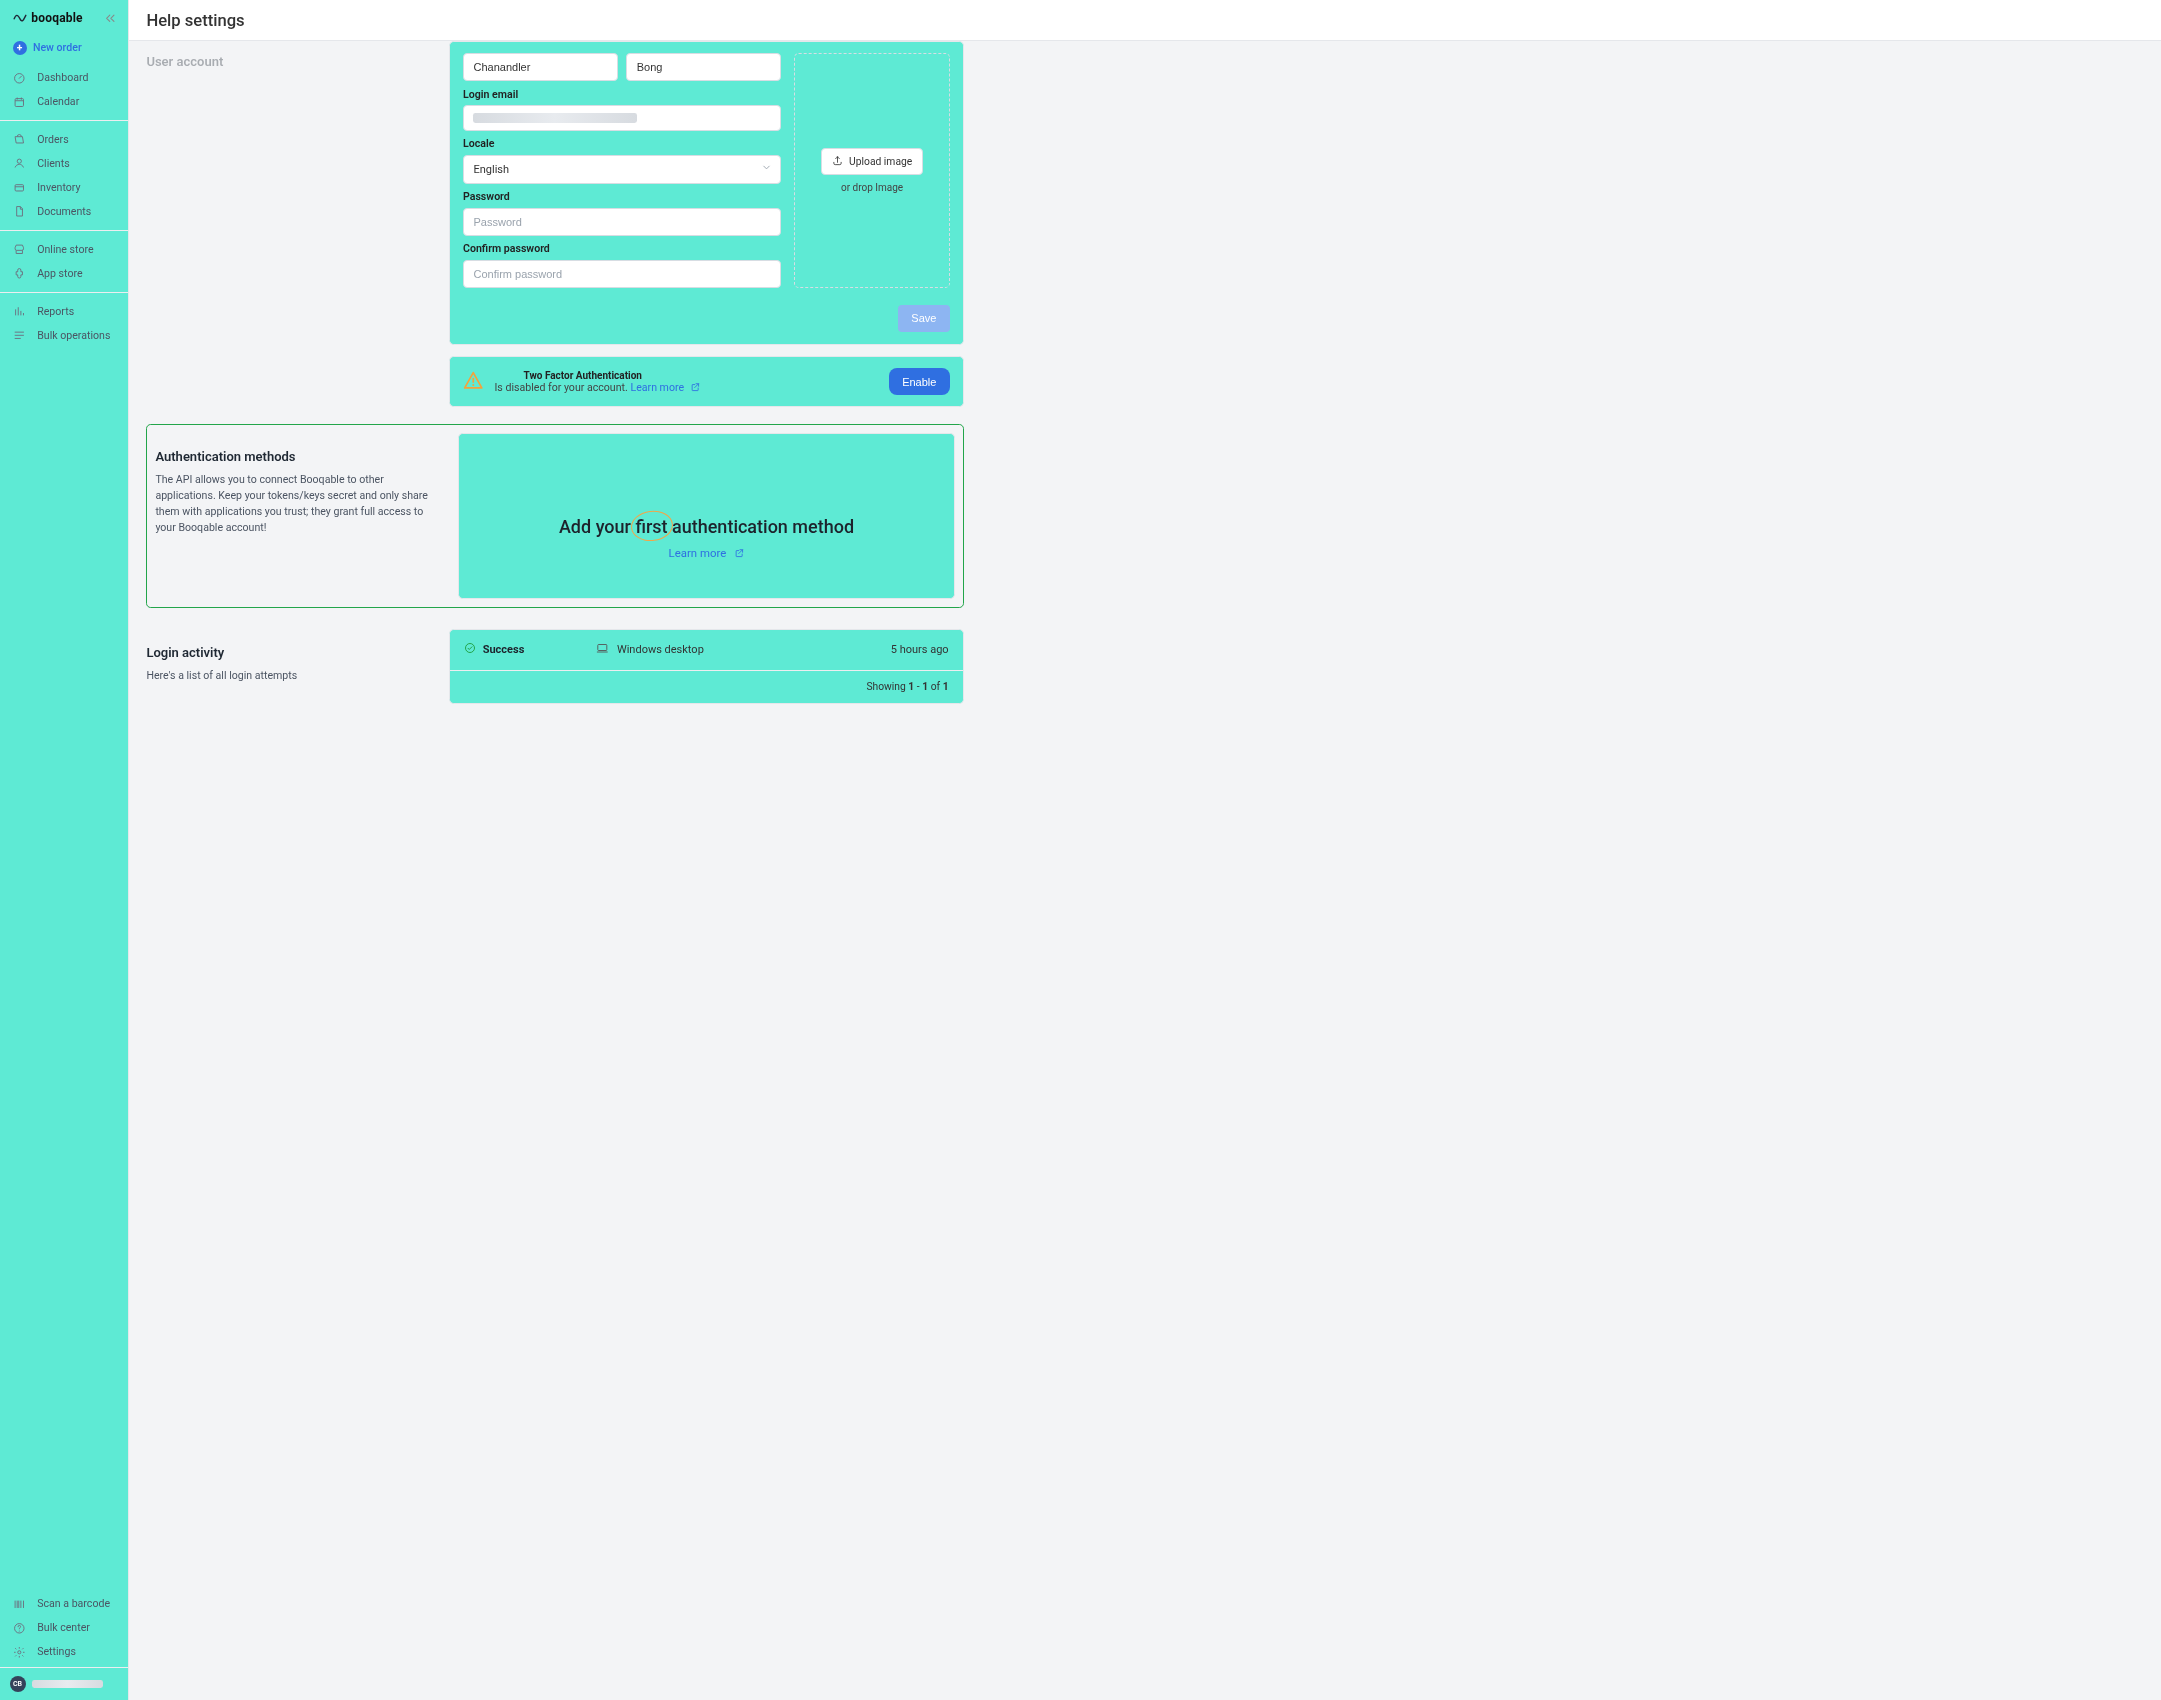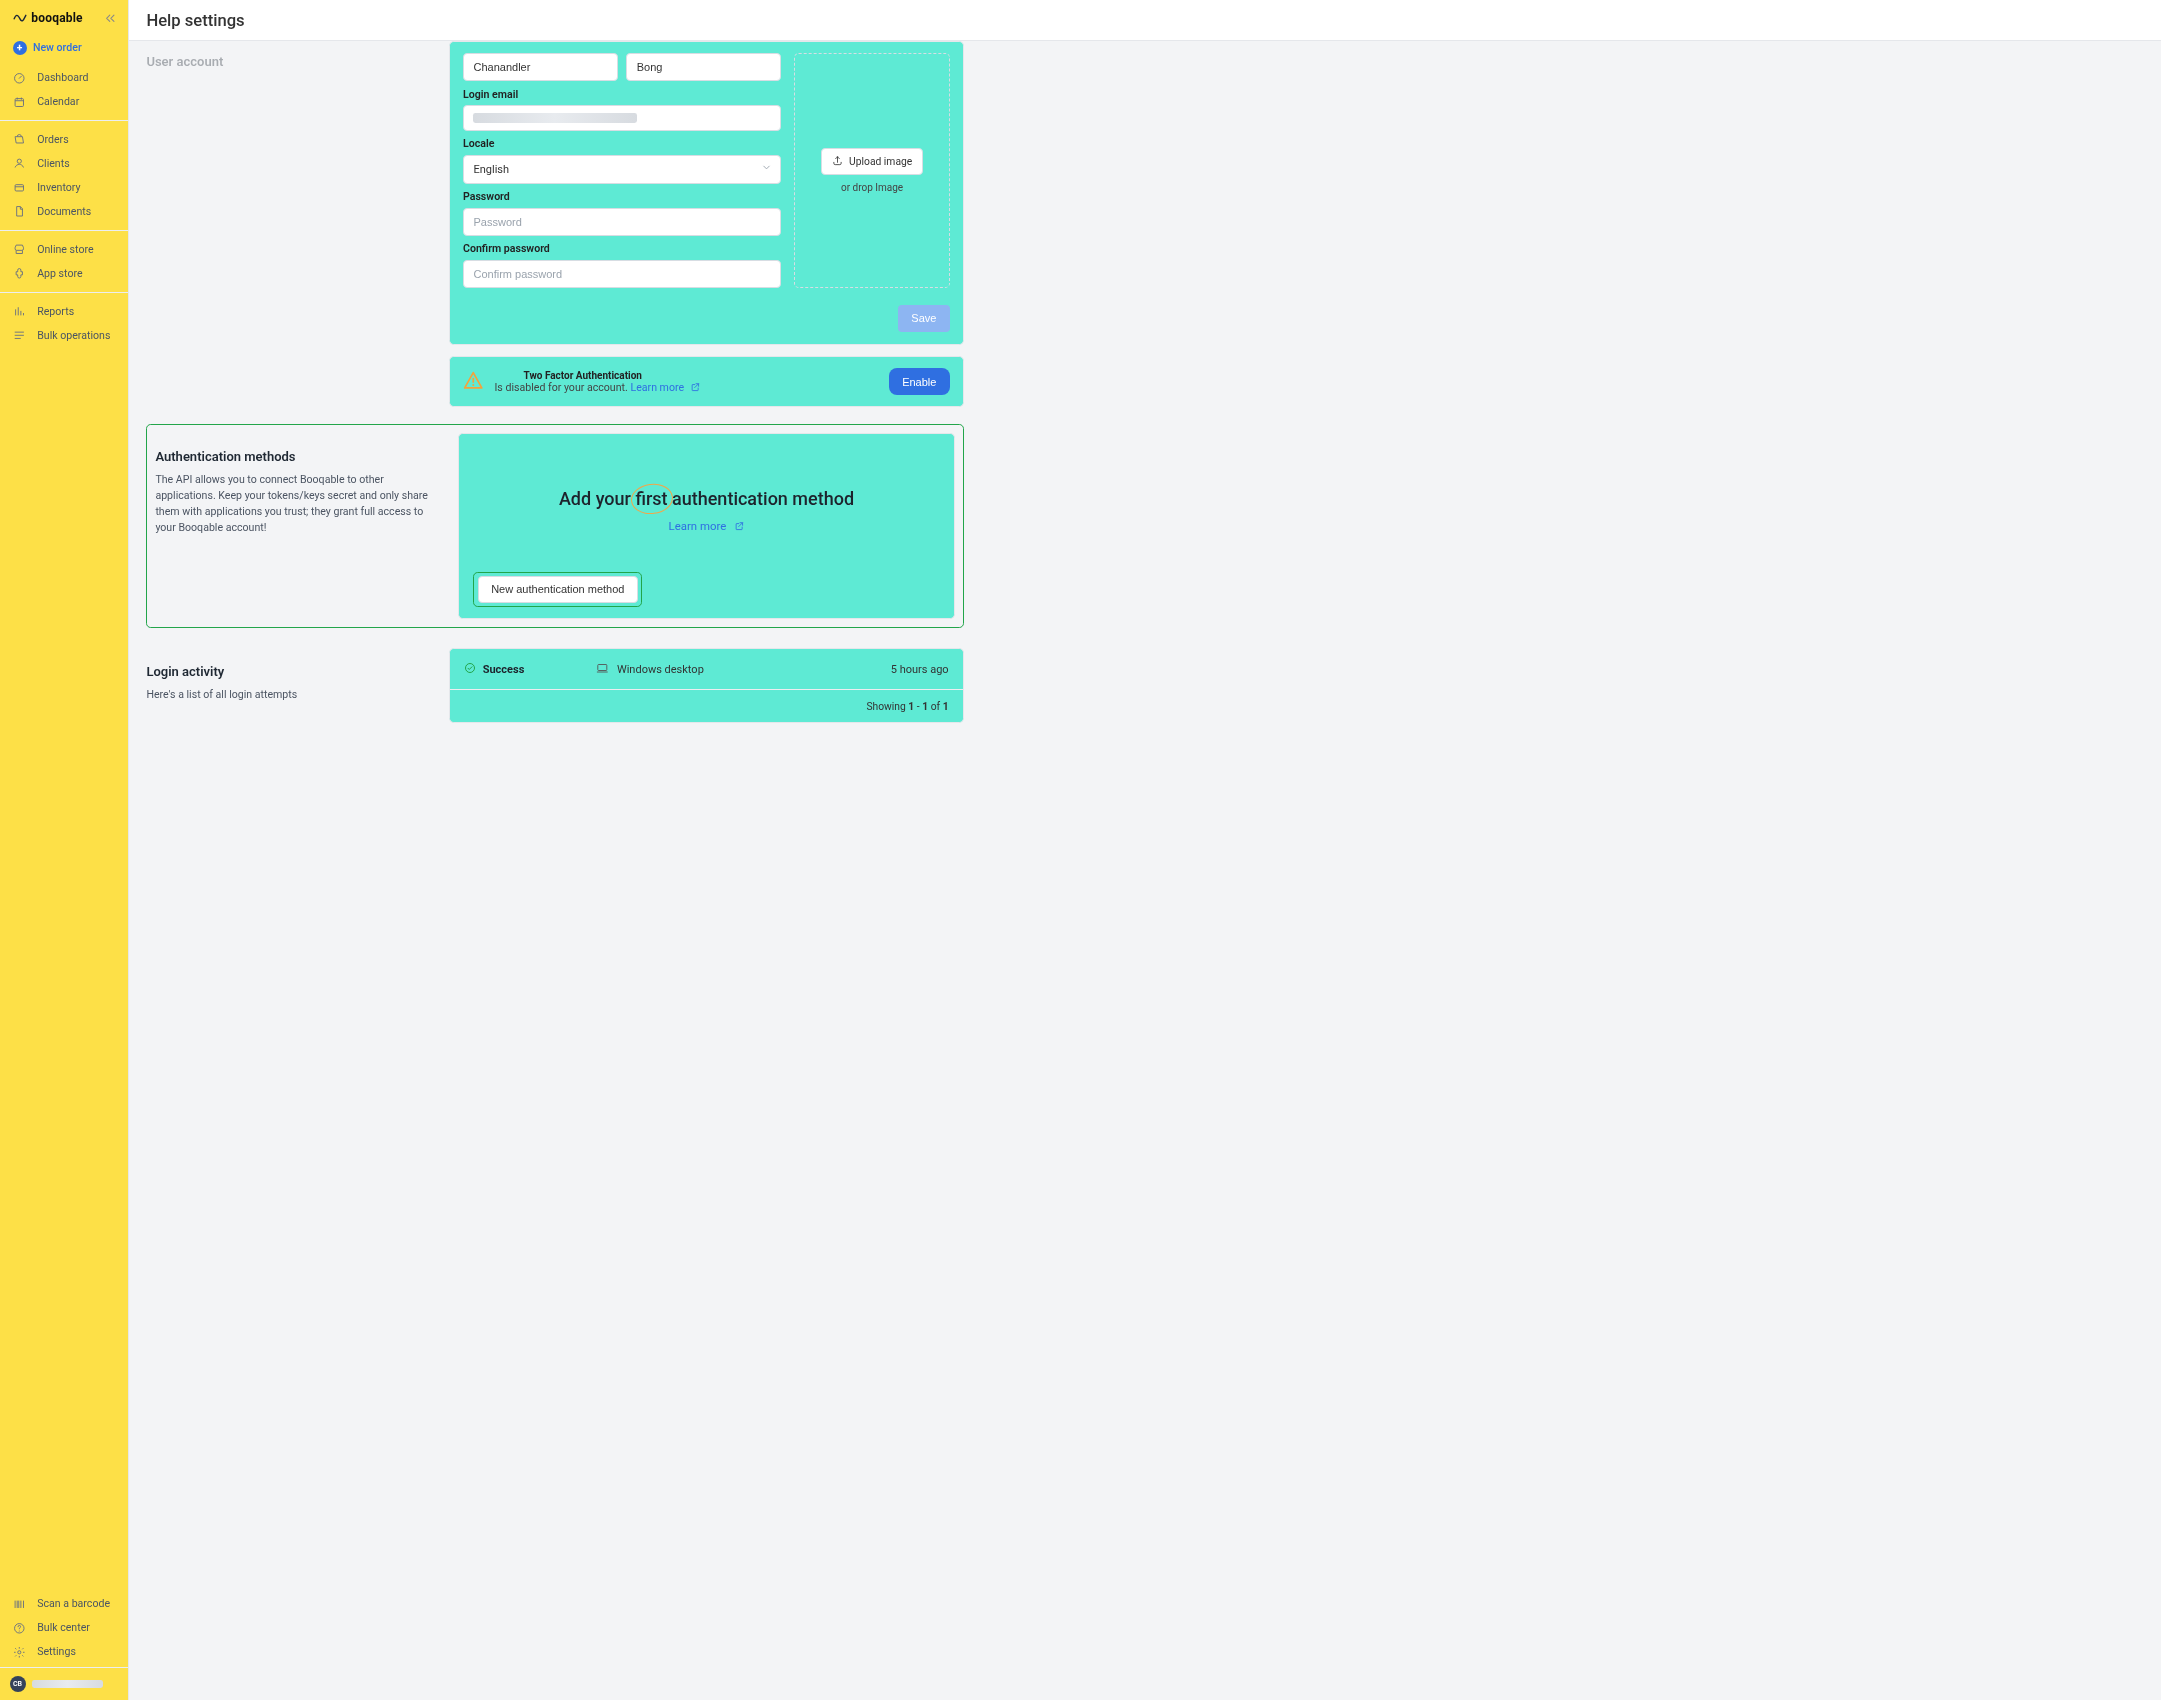--- a/index.html
+++ b/index.html
@@ -9,21 +9,21 @@
     font-size: 11px;
     color: #1f2937;
     background: #f3f4f6;
   }
   .app { display: flex; height: 100vh; }
 
   
   .sidebar {
     width: 129px;
     min-width: 129px;
-    background: #fde047;
+    background: #5eead4;
     border-right: 0.8px solid #e5e7eb;
     display: flex;
     flex-direction: column;
     font-size: 10.6px;
   }
   .sidebar-top {
     display: flex;
     align-items: center;
     justify-content: space-between;
     padding: 11px 11px 11px 12.6px;
@@ -507,27 +507,20 @@
                 <a href="#" class="auth-learn">
                   <span>Learn more</span>
                   <span class="ext-icon">
                     <svg viewBox="0 0 24 24" fill="none">
                         <path d="M14 4h6v6M20 4l-9 9" stroke="#2f6fe1" stroke-width="2" stroke-linecap="round" stroke-linejoin="round"></path>
                         <path d="M19 14v5a1 1 0 01-1 1H6a1 1 0 01-1-1V7a1 1 0 011-1h5" stroke="#2f6fe1" stroke-width="2" stroke-linecap="round"></path>
                       </svg>
                   </span>
                 </a>
 
-                <div class="auth-action-row">
-                  <span class="green-frame">
-                    <button class="btn btn-outline">
-                      <span>New authentication method</span>
-                    </button>
-                  </span>
-                </div>
               </div>
             </div>
           </div>
         </div>
 
         <div class="section-gap"></div>
         <div class="section-row">
           <div class="section-left">
             <h2>Login activity</h2>
             <p>Here's a list of all login attempts</p>

